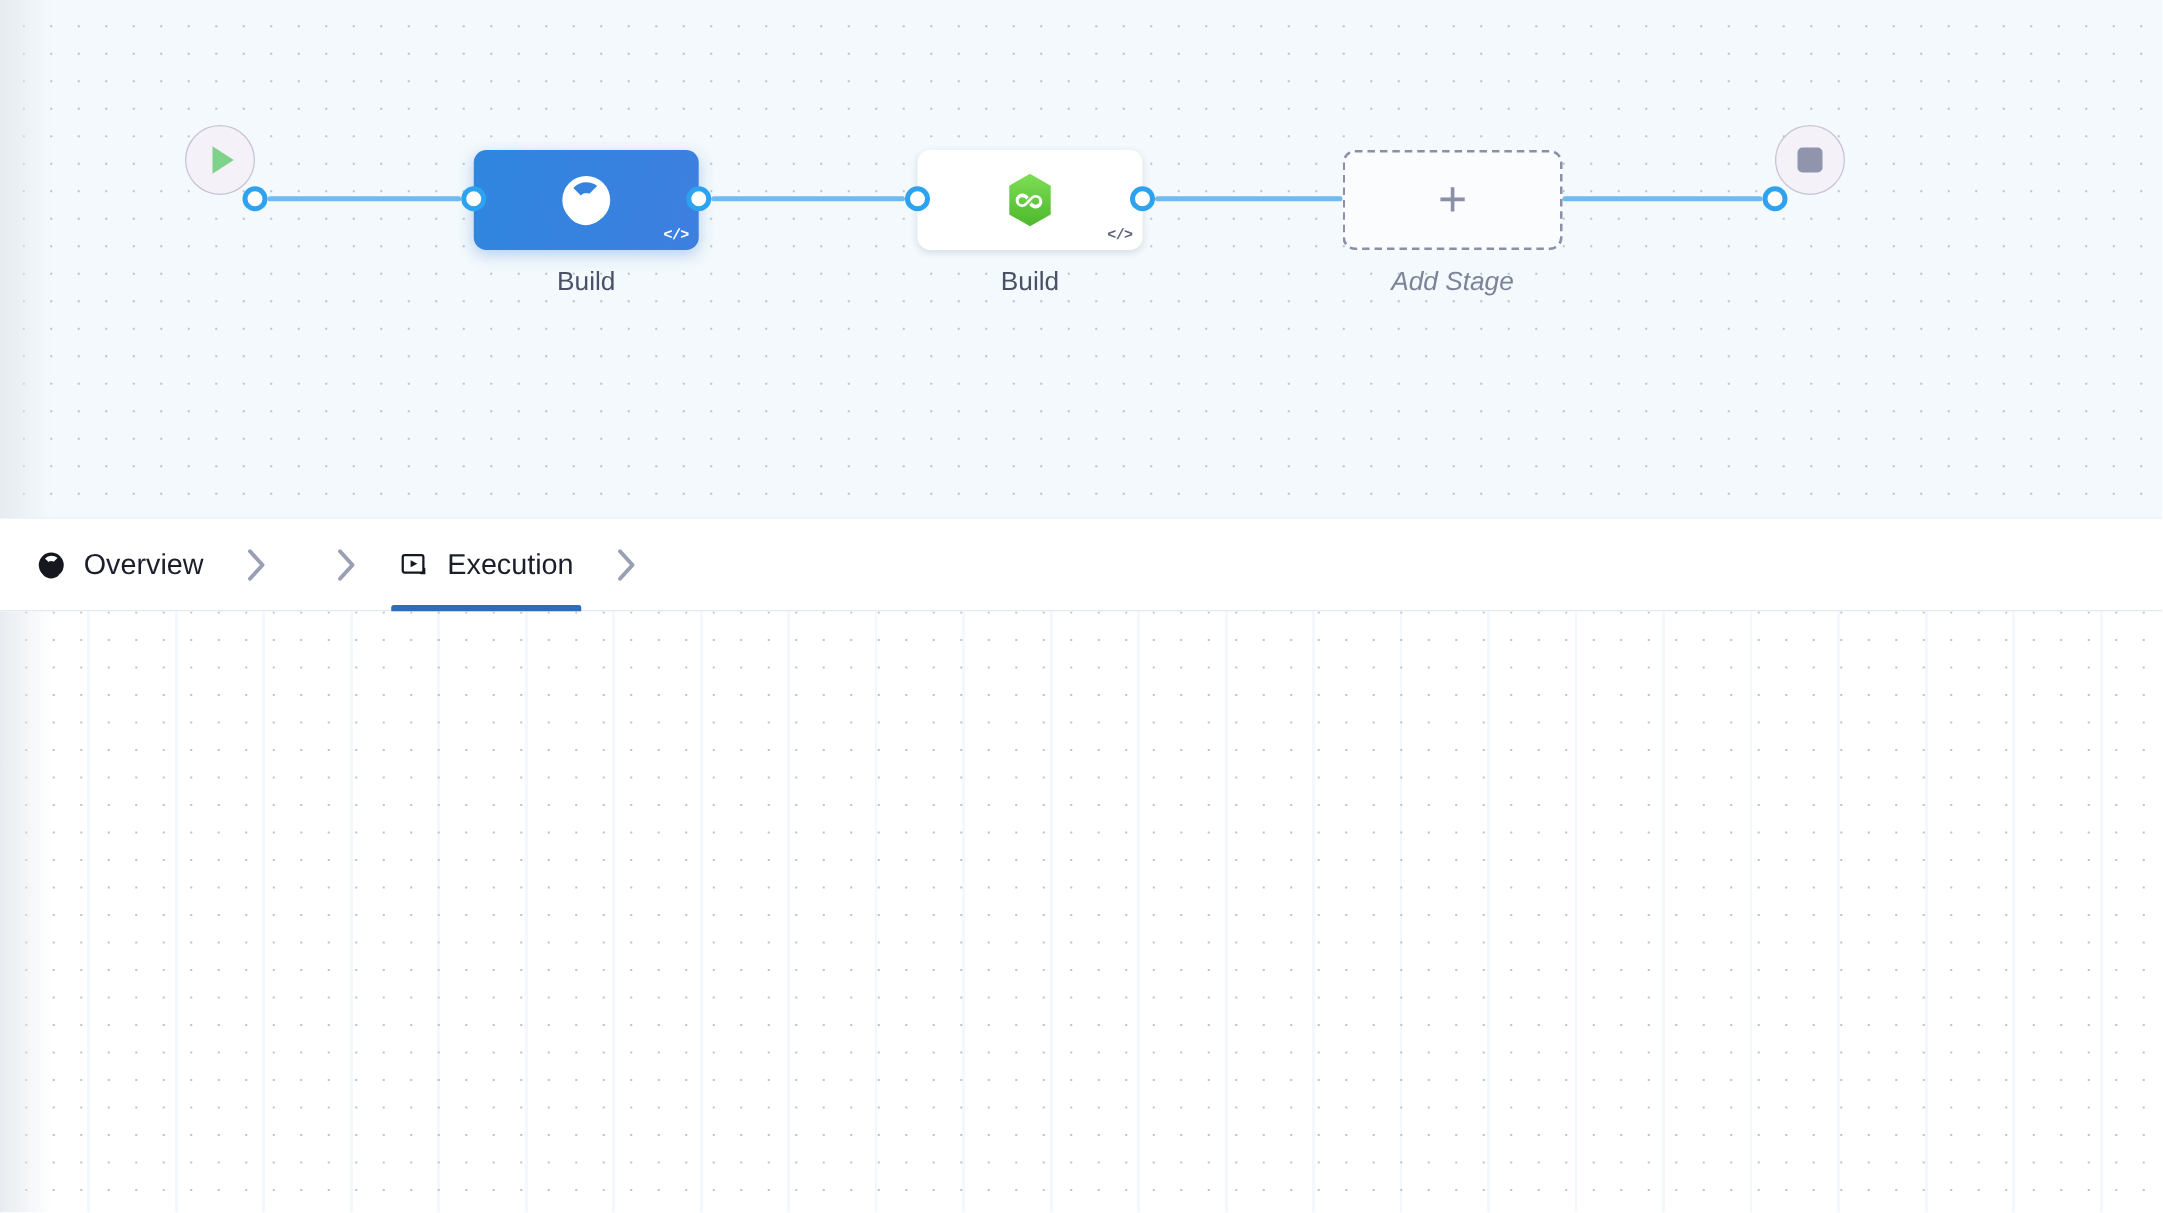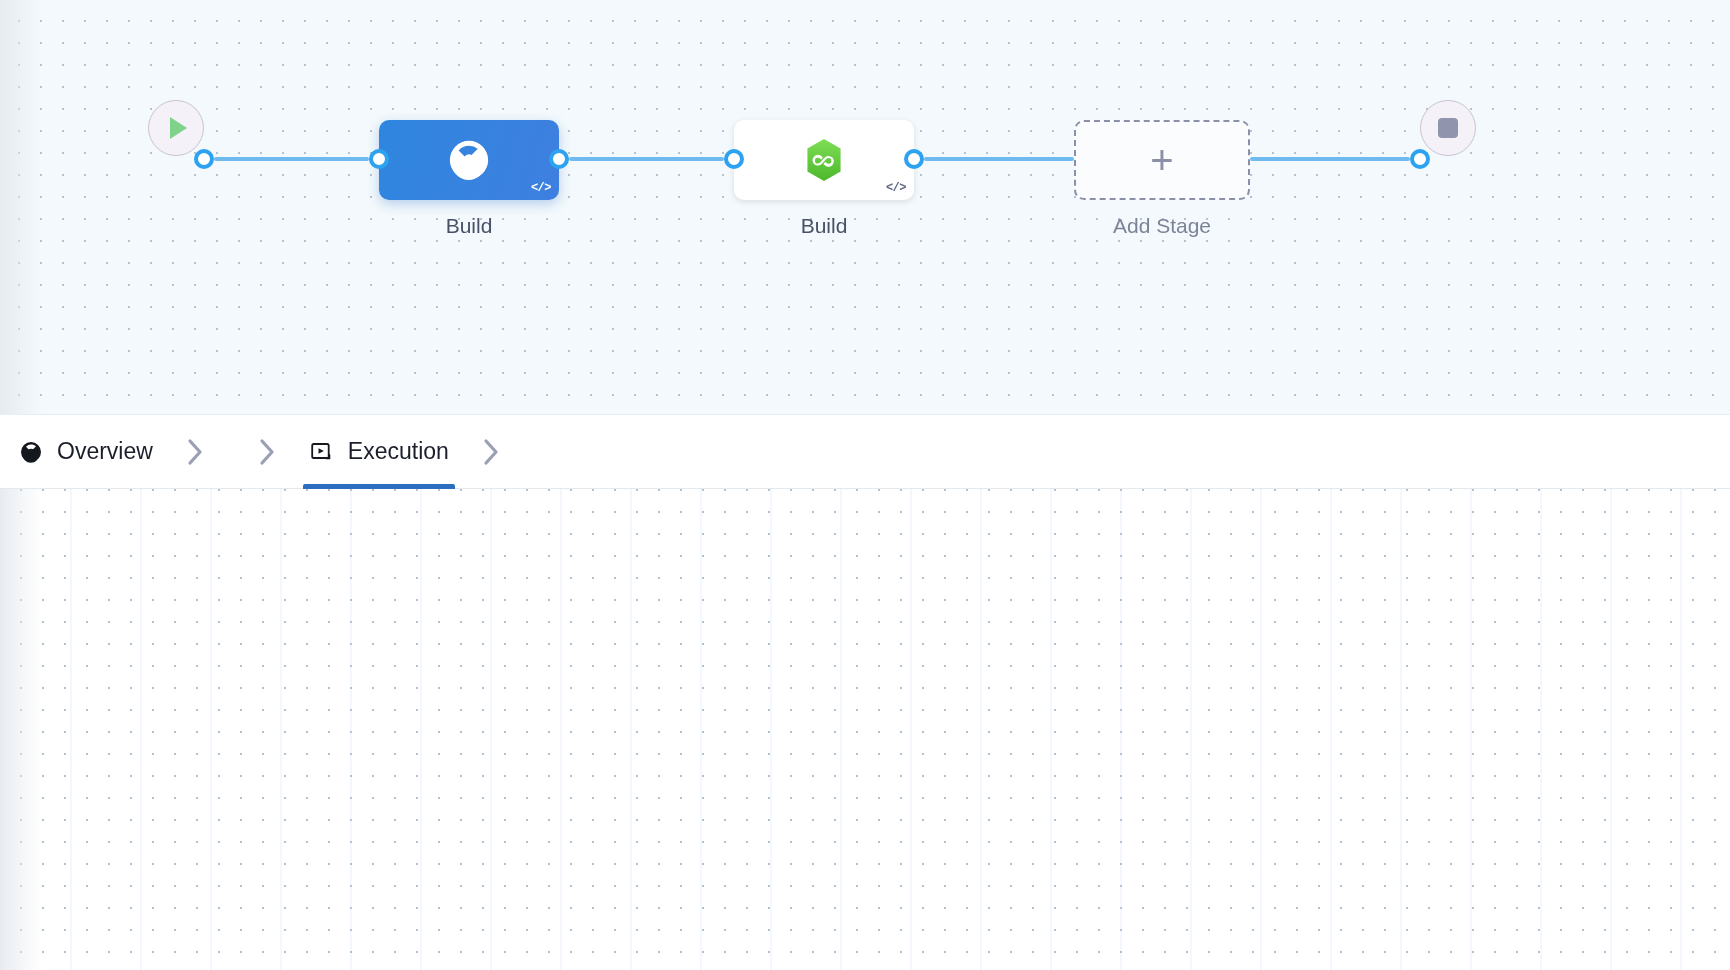--- a/index.html
+++ b/index.html
@@ -181,31 +181,31 @@
 
   
   .node-label {
     margin-top: 14px;
     font-size: 21px;
     color: #4a5066;
     text-align: center;
     line-height: 1.18;
     white-space: pre-line;
   }
-  .node-label.muted { color: #7d8397; }
+  .node-label.muted { color: #7d8397; font-style: italic; }
 
   
   .tabbar {
     position: relative;
     flex: 0 0 74px;
     height: 74px;
     background: #ffffff;
     display: flex;
     align-items: center;
-    padding-left: 12px;
+    padding-left: 22px;
     border-bottom: 1px solid #e4e9ee;
     z-index: 5;
   }
   .tab {
     display: flex;
     align-items: center;
     gap: 13px;
     height: 100%;
     position: relative;
     padding: 0 6px;

